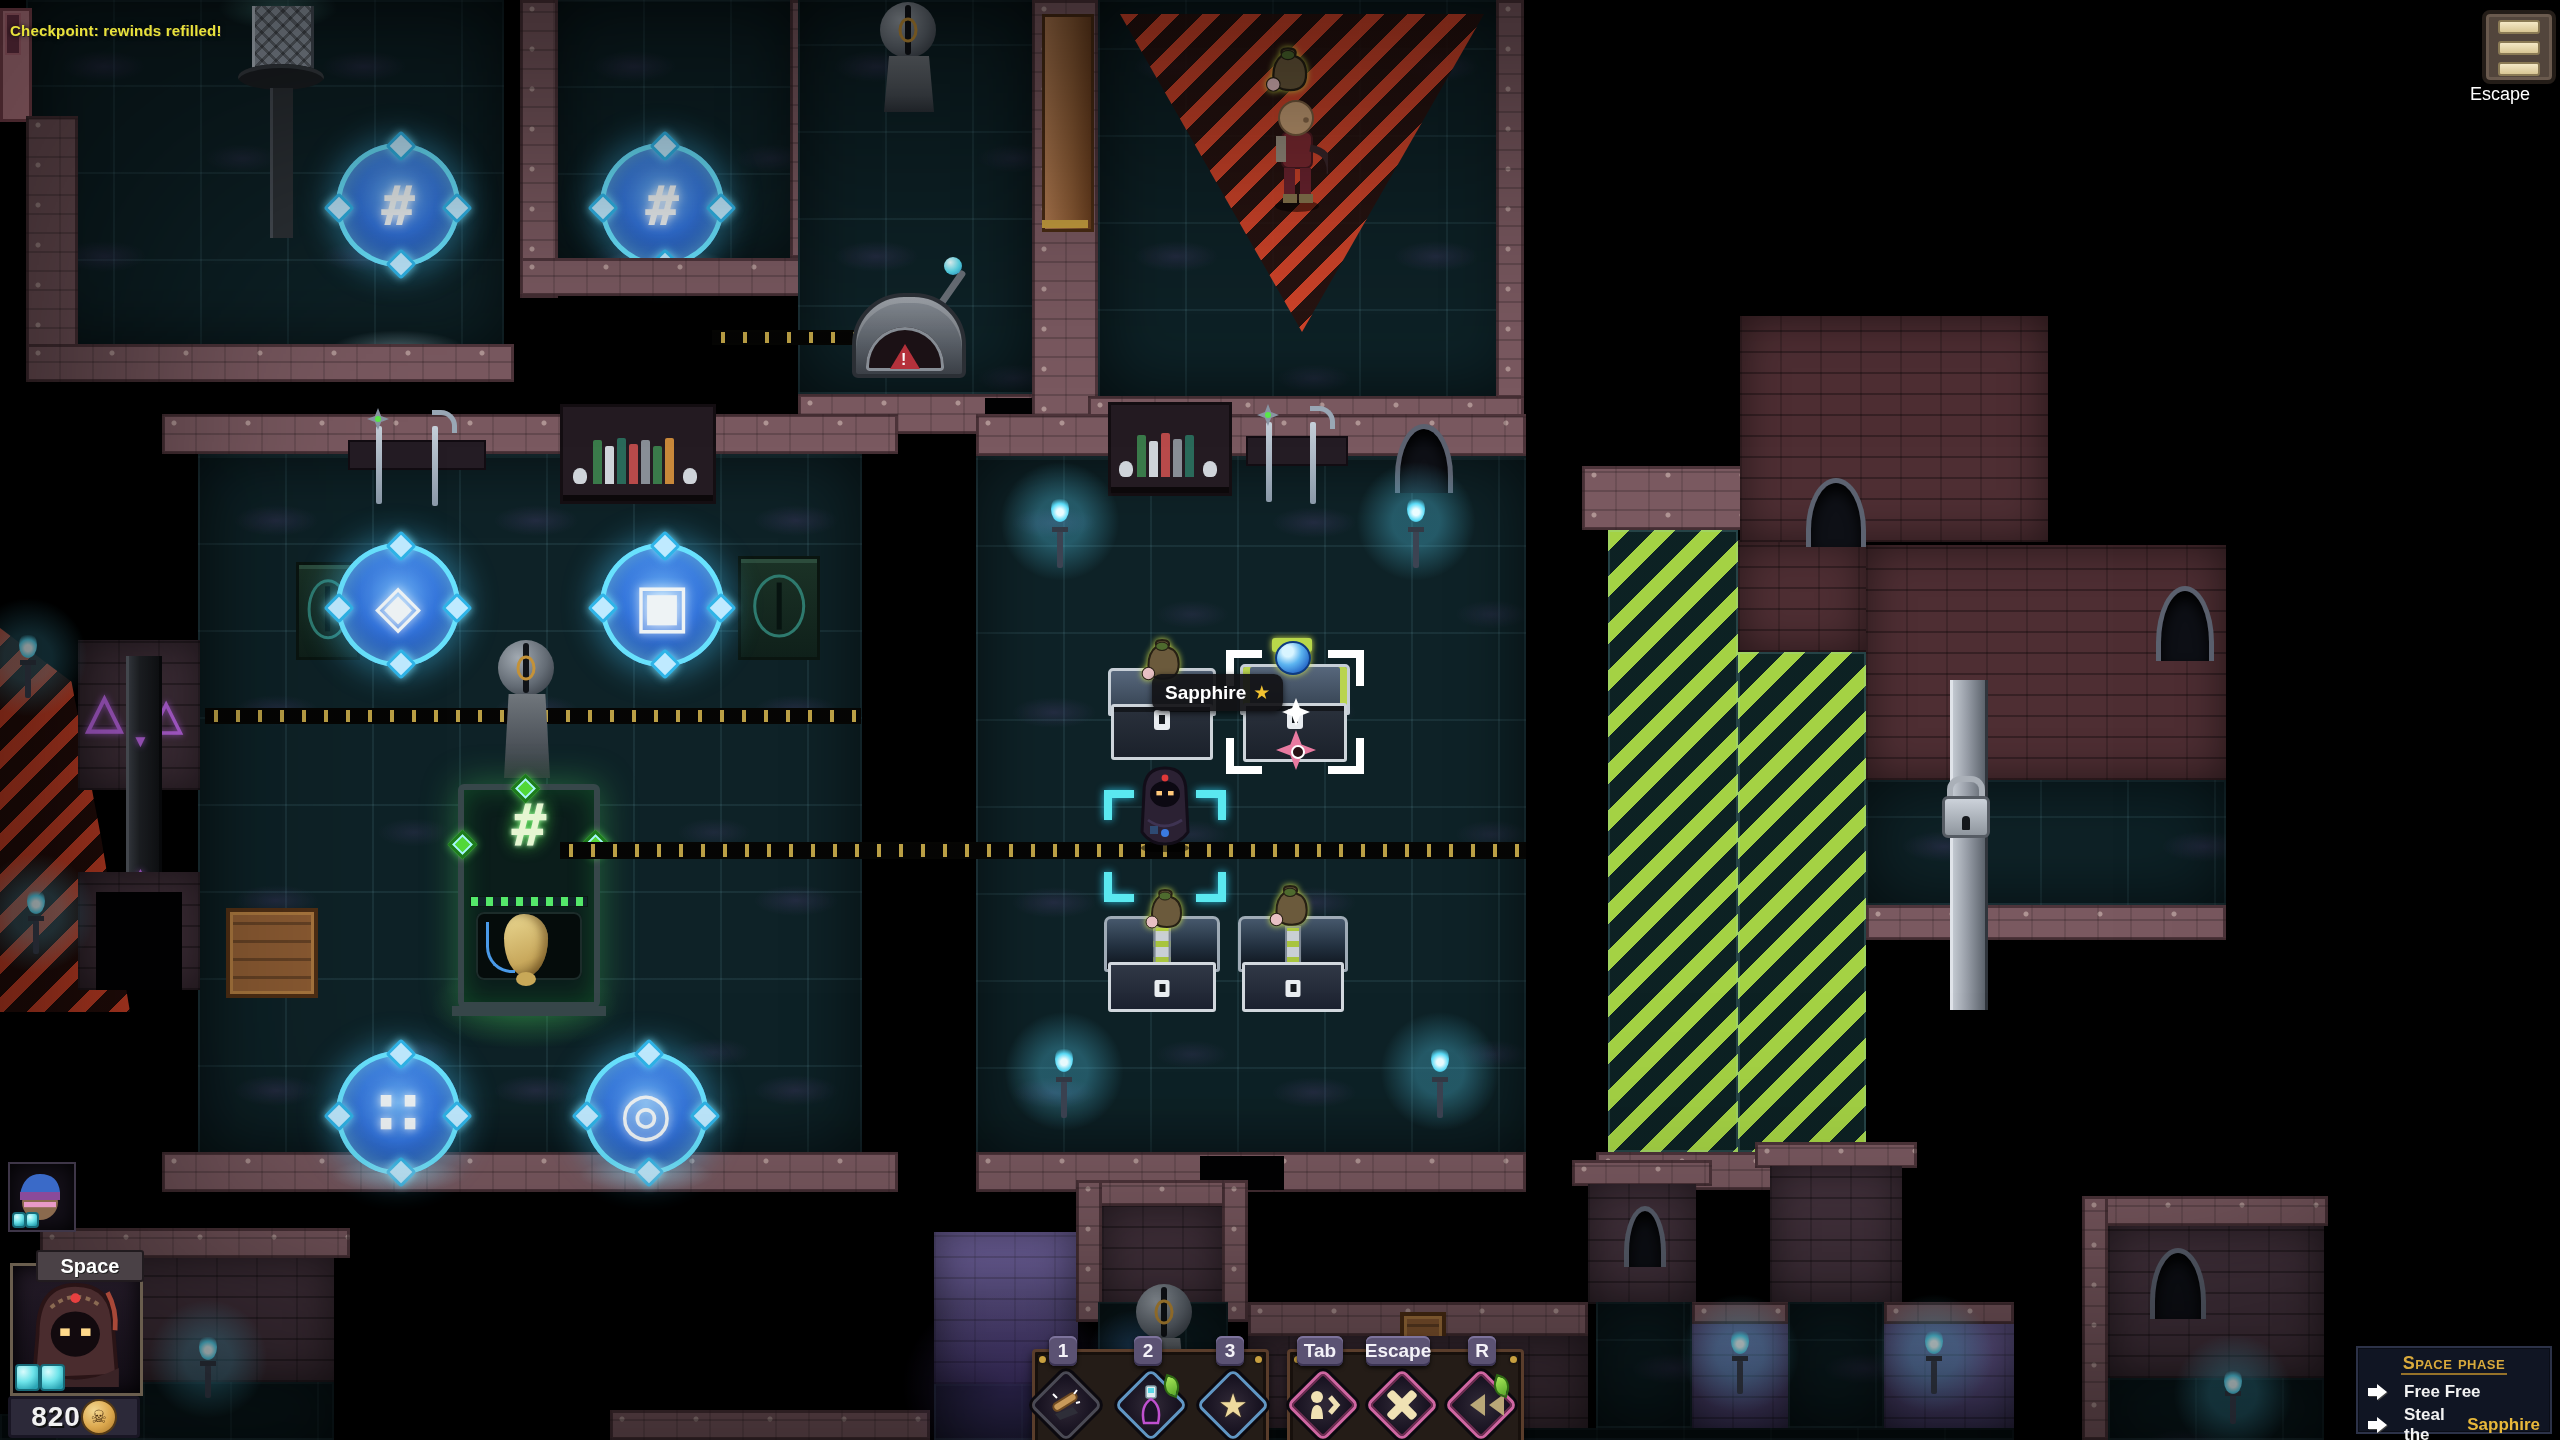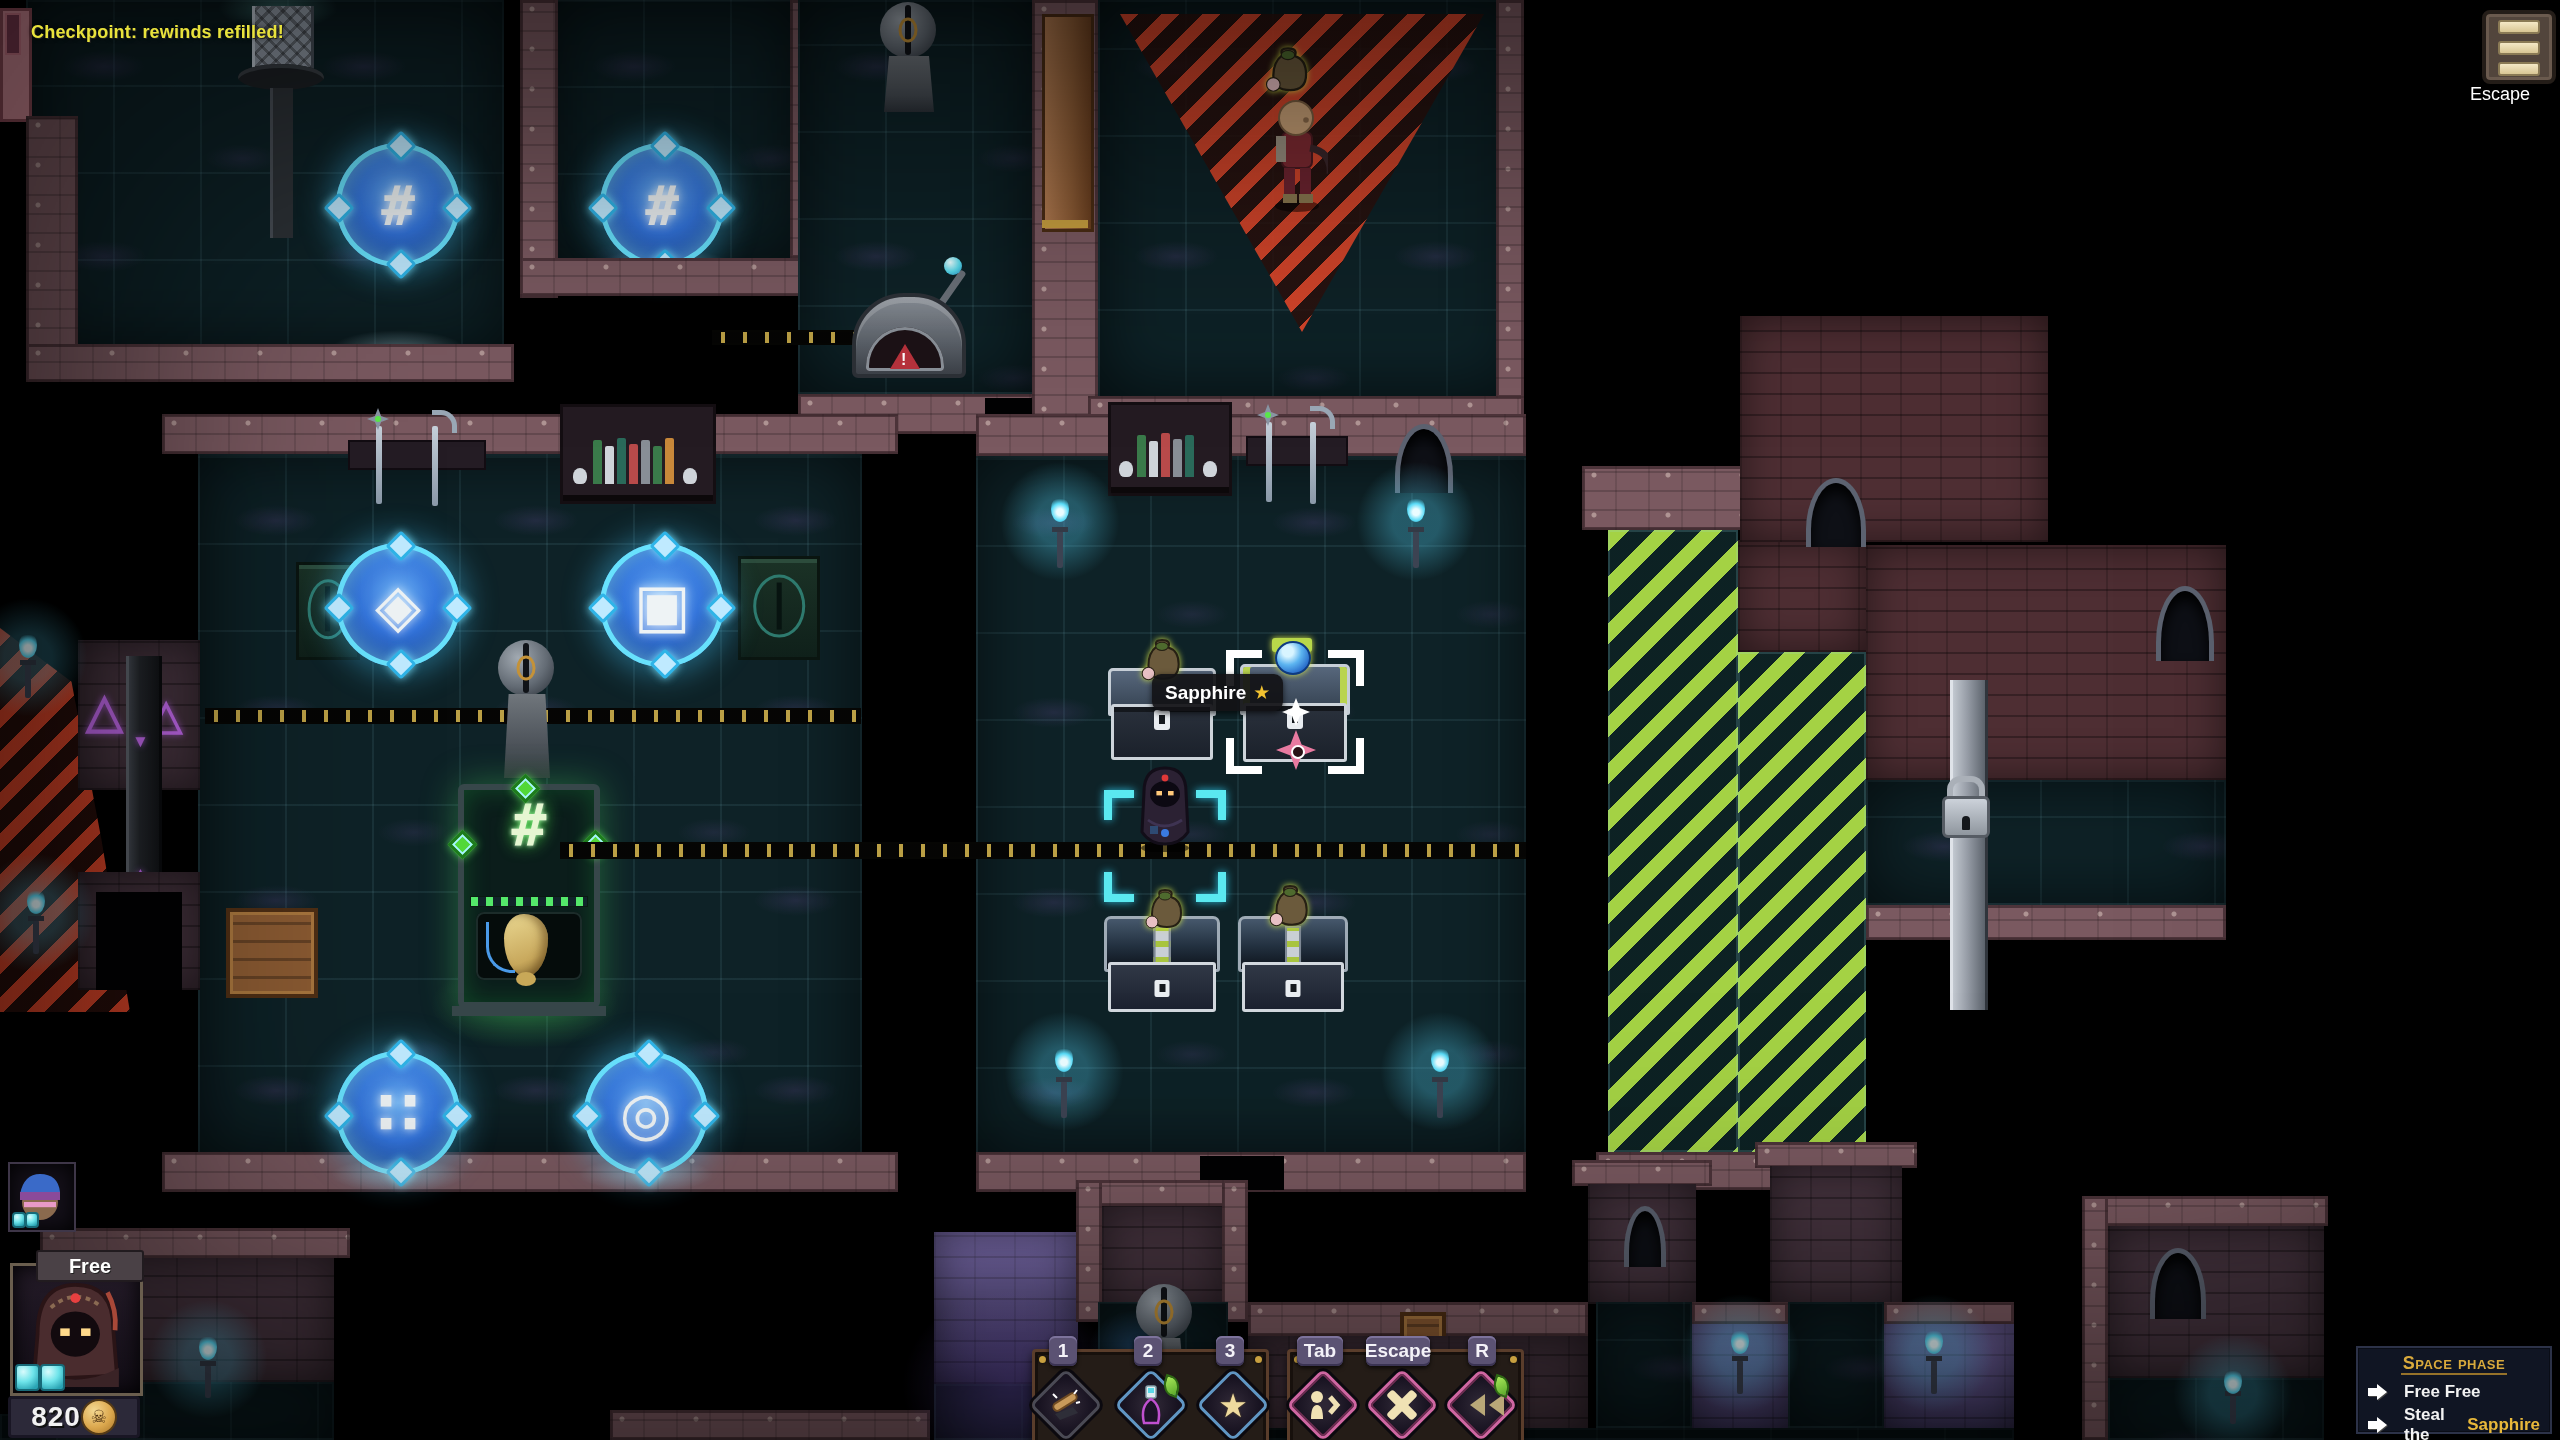--- a/index.html
+++ b/index.html
@@ -157,21 +157,21 @@
     repeating-linear-gradient(-45deg, rgba(0,0,0,.30) 0 3px, transparent 3px 10px);
     border-left:3px solid #c6d0da;border-right:3px solid #4a525c;}
 
   .lootbag{filter:drop-shadow(0 0 3px #d8e84a);}
   .gemicon{filter:drop-shadow(0 0 3px #d8e84a);}
   .gemicon .tag{position:absolute;left:4px;top:2px;width:40px;height:14px;background:#b8d84a;border-radius:3px;}
   .gemicon .stone{position:absolute;left:7px;top:5px;width:32px;height:30px;border-radius:50%;border:2px solid #0e3a80;
     background:radial-gradient(circle at 34% 28%,#d8f4ff 0 18%,#5cb4f0 45%,#1c5ac0 85%);}
 
   
-  .toast{color:#e8e23c;font-size:18px;font-weight:bold;text-shadow:1px 1px 0 #222,0 0 5px #000;letter-spacing:.2px;margin-left:21px;}
+  .toast{color:#e8e23c;font-size:15px;font-weight:bold;text-shadow:1px 1px 0 #222,0 0 5px #000;letter-spacing:.2px;}
   .menu-btn{background:#52453c;border:4px solid #241d18;border-radius:8px;box-shadow:inset 0 0 0 3px #6a5a4e;}
   .menu-btn i{display:block;width:38px;height:10px;margin:7px auto 0;background:linear-gradient(180deg,#f4e8c6,#d8c694);
     border:2px solid #8a7a55;border-radius:3px;}
   .menu-btn i:first-child{margin-top:6px;}
   .hud-label{color:#fff;font-size:18px;text-shadow:1px 1px 2px #000;text-align:left;}
 
   .panel{background:#241c17;border:3px solid #5a3d2b;border-radius:4px;
     box-shadow:inset 0 0 0 3px #17100c, 0 4px 10px rgba(0,0,0,.6);}
   .stud{position:absolute;width:7px;height:7px;border-radius:50%;background:#c8a040;box-shadow:0 0 3px #000;}
   .key{background:#5b5273;border-radius:6px;color:#f4f2f8;font-weight:bold;font-size:19px;
@@ -618,21 +618,21 @@
   <div class="abs portrait small" style="left:8px;top:1162px;width:64px;height:66px;z-index:100;">
     <svg width="60" height="62" viewBox="0 0 30 31">
       <circle cx="15" cy="19" r="9" fill="#8a6a4e"></circle>
       <path d="M5 15 q2 -10 10 -10 q9 0 10 9 l0 3 q-10 -4 -20 0z" fill="#3a6ac8"></path>
       <rect x="5" y="14" width="20" height="4" fill="#8a4a9a"></rect>
       <rect x="7" y="19" width="16" height="2.6" fill="#e89ac8"></rect>
     </svg>
     <div class="abs gem" style="left:2px;bottom:2px;width:10px;height:12px;"></div>
     <div class="abs gem" style="left:15px;bottom:2px;width:10px;height:12px;"></div>
   </div>
-  <div class="abs nameplate" style="left:36px;top:1250px;width:104px;height:28px;z-index:101;">Free</div>
+  <div class="abs nameplate" style="left:36px;top:1250px;width:104px;height:28px;z-index:101;">Space</div>
   <div class="abs portrait" style="left:10px;top:1263px;width:127px;height:127px;z-index:100;">
     <svg width="121" height="121" viewBox="0 0 64 64">
       <path d="M13 36 Q13 10 33 10 Q53 10 53 33 L55 58 L11 60 Z" fill="#4a2c2e" stroke="#2a1416" stroke-width="2"></path>
       <path d="M50 14 q5 9 4 20" stroke="#a84838" stroke-width="2.5" fill="none"></path>
       <path d="M20 22 q13 -11 26 -1" stroke="#8a6a52" stroke-width="2" stroke-dasharray="2.5 2.5" fill="none"></path>
       <ellipse cx="33" cy="36" rx="13" ry="12" fill="#120a0e"></ellipse>
       <rect x="25" y="33" width="5" height="4" fill="#ffd98a"></rect>
       <rect x="36" y="33" width="5" height="4" fill="#ffd98a"></rect>
       <circle cx="33" cy="17" r="2.6" fill="#e84040"></circle>
       <path d="M10 54 q23 12 46 0 l0 10 -46 0z" fill="#3a2326"></path>

